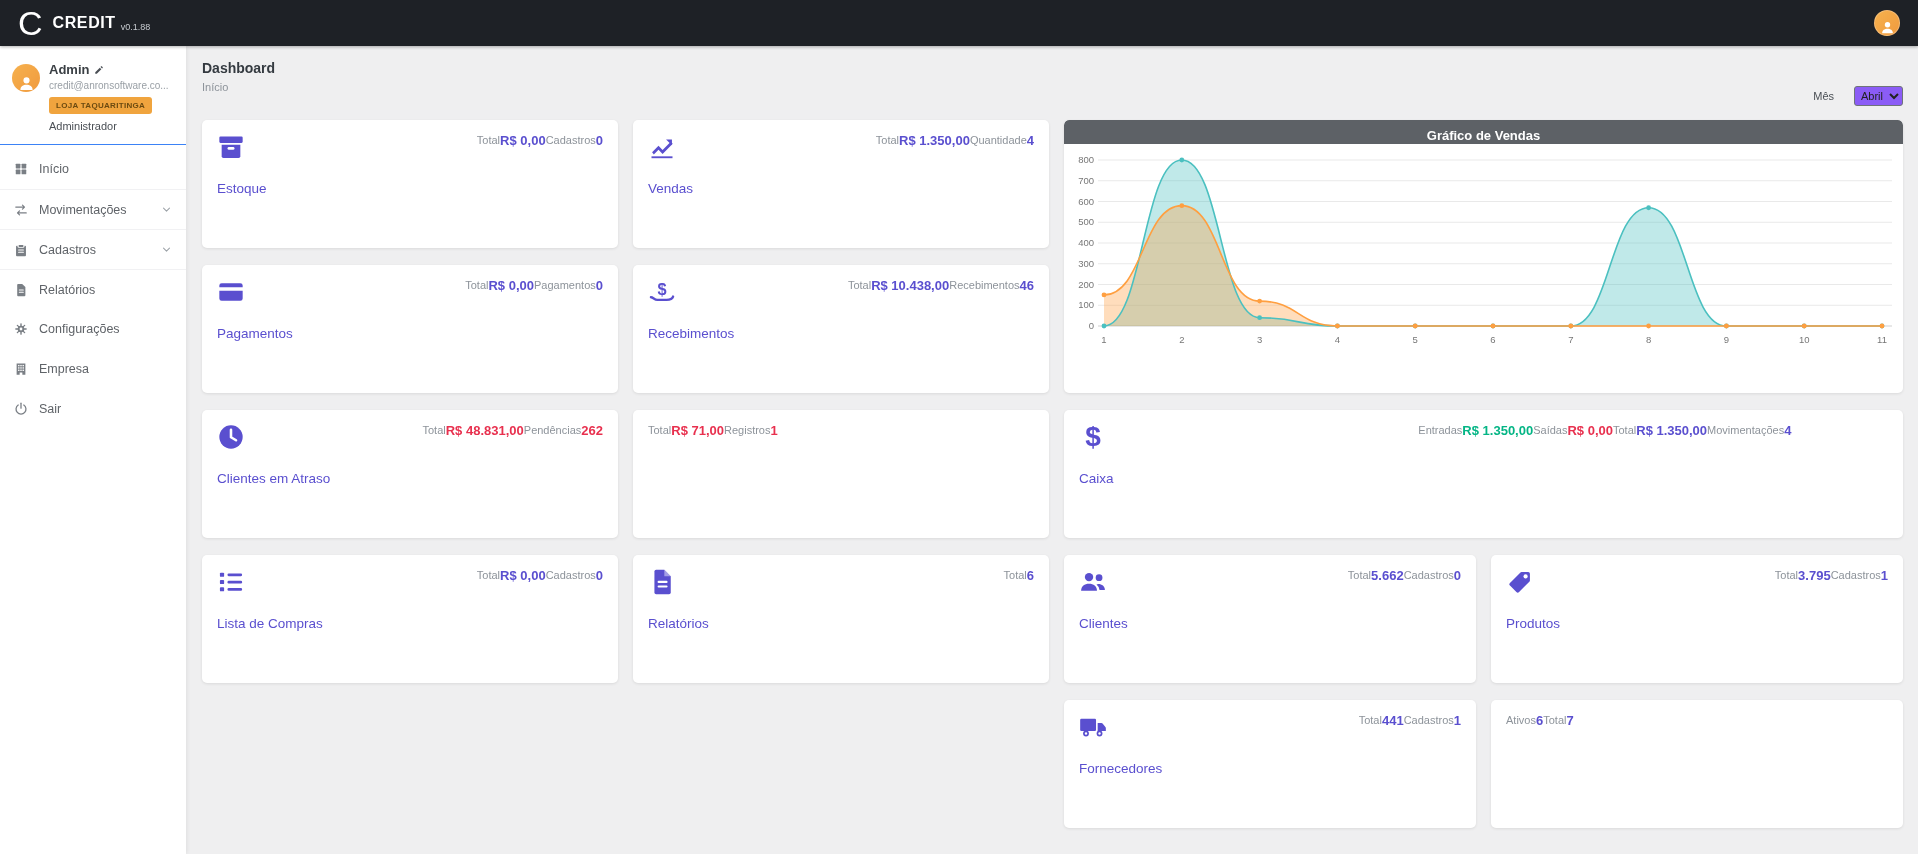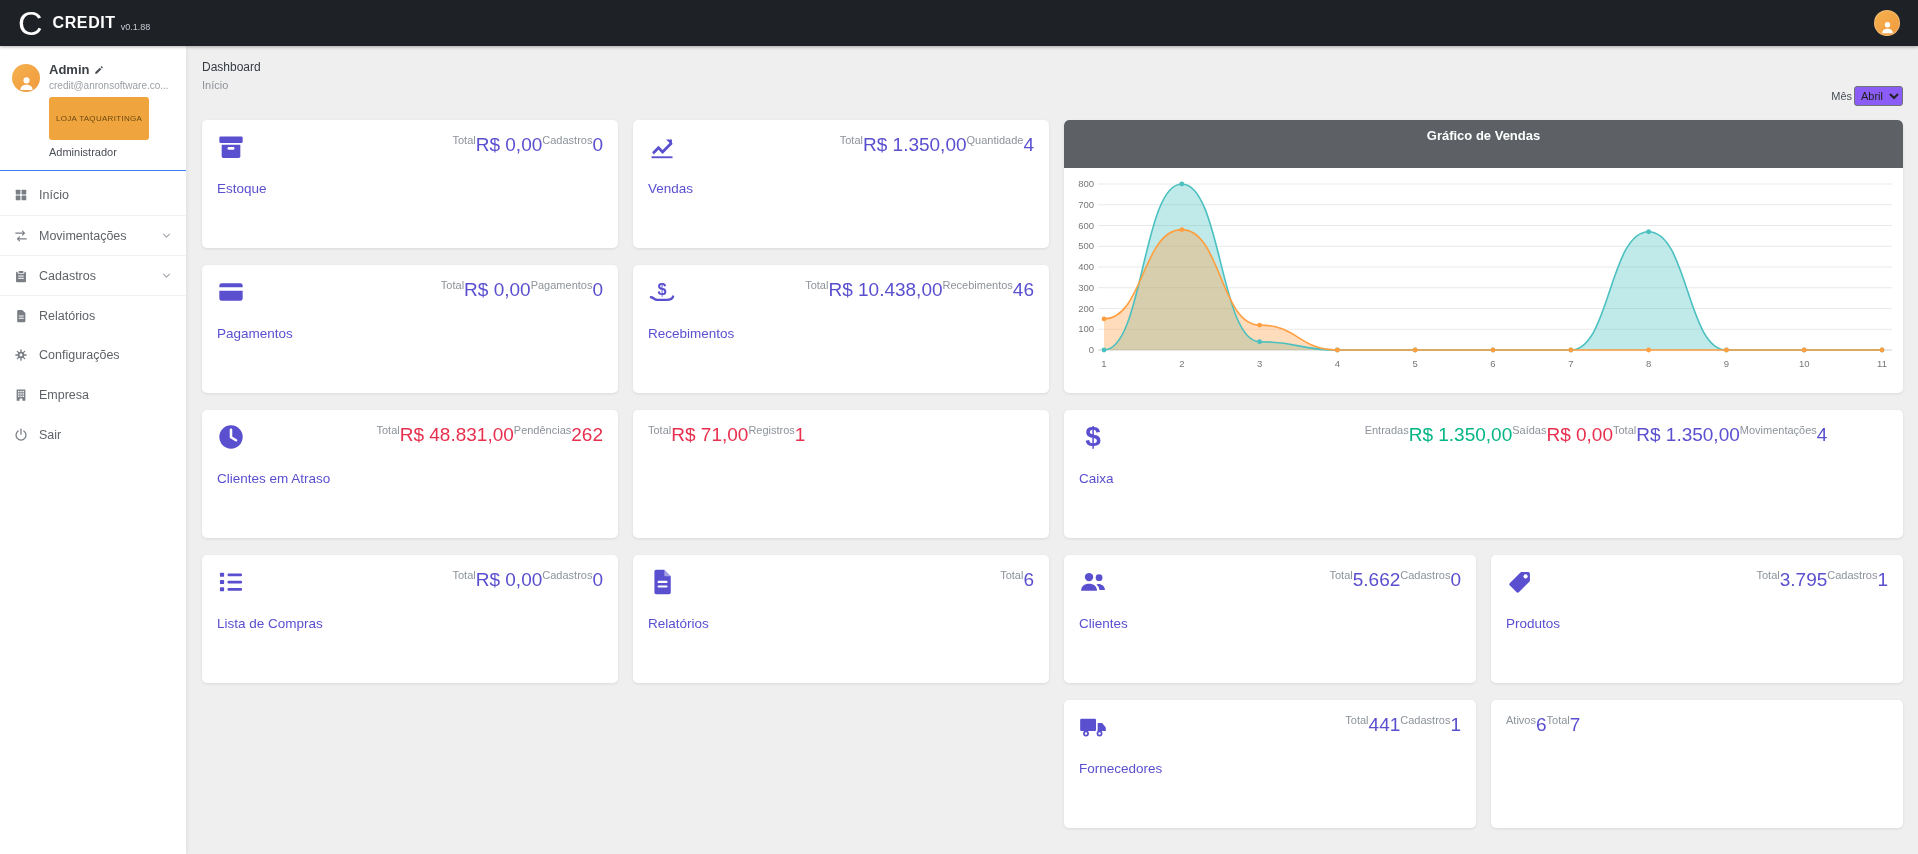--- a/index.html
+++ b/index.html
@@ -17,67 +17,67 @@
   .sidebar{position:fixed;top:46px;left:0;bottom:0;width:186px;background:#fff;box-shadow:1px 0 4px rgba(0,0,0,.07);z-index:10}
   .profile{padding:16px 12px 12px 12px;border-bottom:1px solid #3b82f6;position:relative}
   .profile-avatar{position:absolute;left:12px;top:18px;width:28px;height:28px;border-radius:50%;background:linear-gradient(135deg,#f6b14e,var(--avatar_orange,#f09a3e));display:flex;align-items:flex-end;justify-content:center;overflow:hidden;cursor:pointer}
   .profile-avatar svg{width:17px;height:17px;color:#fff}
   .profile-info{margin-left:37px}
   .profile-name-row{display:flex;align-items:center;gap:5px}
   .profile-name{font-size:13px;font-weight:bold;color:#3b4045}
   .pencil{cursor:pointer;display:inline-flex}
   .pencil svg{width:10px;height:10px;color:#4a4f55}
   .profile-email{font-size:10px;color:#9aa0a6;margin-top:3px;white-space:nowrap;overflow:hidden;max-width:134px}
-  .profile-badge{display:inline-block;background:var(--warning_badge,#f0a43e);color:#6b4a10;font-size:8px;font-weight:normal;letter-spacing:.3px;padding:17px 7px;border-radius:3px;margin-top:6px}
+  .profile-badge{display:inline-block;background:var(--warning_badge,#f0a43e);color:#6b4a10;font-size:8px;font-weight:bold;letter-spacing:.3px;padding:4px 7px;border-radius:3px;margin-top:6px}
   .profile-role{font-size:11px;color:#4a4f55;margin-top:6px}
   .menu{padding:4px 0}
   .menu-item{display:flex;align-items:center;height:40px;padding:0 14px;font-size:12.5px;color:#5f6368;cursor:pointer;user-select:none}
   .menu-item svg{width:14px;height:14px;margin-right:11px;color:#7a7f85;flex:none}
   .menu-item svg.chev{width:11px;height:11px;margin:0 0 0 auto;color:#9aa0a6}
   .menu-item:nth-child(2),.menu-item:nth-child(3),.menu-item:nth-child(4){border-top:1px solid #f1f1f3}
 
   
   .main{position:absolute;left:186px;top:46px;right:0;bottom:0;padding:14px 15px 0 16px}
   .page-head{position:relative;height:50px;margin-bottom:10px}
-  .page-title{font-size:12px;font-weight:normal;color:#343a40}
+  .page-title{font-size:14px;font-weight:bold;color:#343a40}
   .breadcrumb{font-size:11px;color:#8d939a;margin-top:5px}
-  .month{position:absolute;right:0;bottom:4px;display:flex;align-items:center;gap:2px;font-size:11px;color:#4a4f55}
+  .month{position:absolute;right:0;bottom:4px;display:flex;align-items:center;gap:20px;font-size:11px;color:#4a4f55}
   .month select{font-size:11px;height:20px;padding:0 2px;border:1px solid #6f7479;border-radius:3px;background:#8b5cf6;color:#222;cursor:pointer}
 
   
   .cards{display:grid;grid-template-columns:416px 416px 1fr 1fr;grid-auto-rows:128px;gap:17px 15px}
   .card{background:#fff;border-radius:5px;box-shadow:0 1px 3px rgba(0,0,0,.09);padding:13px 15px;display:flex;cursor:pointer}
   .card-left{display:flex;flex-direction:column;flex:1;min-width:0}
   .card-icon{width:28px;height:28px;color:var(--accent,#5a4fcf)}
   .card-icon svg{width:28px;height:28px}
   .card-title{margin-top:20px;font-size:13.5px;font-weight:500;color:var(--accent,#5a4fcf);white-space:nowrap}
   .card-stats{display:flex;align-items:flex-start}
   .stat-label{font-size:11px;color:#8d939a;line-height:1.3}
-  .stat-value{font-size:19px;font-weight:normal;line-height:1.25;margin-bottom:3px}
+  .stat-value{font-size:13px;font-weight:bold;line-height:1.25;margin-bottom:3px}
   .c-accent{color:var(--accent,#5a4fcf)}
   .c-danger{color:var(--danger,#e8304e)}
   .c-success{color:var(--success,#04b585)}
   [data-card-id="estoque"]{grid-area:1/1}
   [data-card-id="vendas"]{grid-area:1/2}
   [data-card-id="pagamentos"]{grid-area:2/1}
   [data-card-id="recebimentos"]{grid-area:2/2}
   [data-card-id="clientes-atraso"]{grid-area:3/1}
   [data-card-id="clientes-spc"]{grid-area:3/2}
   [data-card-id="caixa"]{grid-area:3/3/4/5}
   [data-card-id="caixa"] .stats-right{width:275px}
   [data-card-id="lista-compras"]{grid-area:4/1}
   [data-card-id="relatorios"]{grid-area:4/2}
   [data-card-id="clientes"]{grid-area:4/3}
   [data-card-id="produtos"]{grid-area:4/4}
   [data-card-id="fornecedores"]{grid-area:5/3}
   [data-card-id="usuarios"]{grid-area:5/4}
 
   
   .chart-card{grid-area:1/3/3/5;padding:0;display:block;cursor:default;overflow:hidden}
-  .chart-header{height:48px;line-height:32px;background:var(--chart_header_bg,#5d6166);color:#fff;font-size:13px;font-weight:bold;text-align:center;border-radius:5px 5px 0 0}
+  .chart-header{height:24px;line-height:32px;background:var(--chart_header_bg,#5d6166);color:#fff;font-size:13px;font-weight:bold;text-align:center;border-radius:5px 5px 0 0}
   .chart-legend{display:flex;justify-content:center;align-items:center;gap:16px;height:14px;margin-top:9px}
   .legend-item{display:flex;align-items:center;gap:5px;font-size:10px;color:#555;cursor:pointer}
   .legend-box{width:30px;height:11px;border:1.5px solid;display:inline-block}
   #chart-svg{display:block;width:100%;height:205px;margin-top:4px}
 </style>
 </head>
 <body>
 
 <header class="topbar">
   <span class="logo-c">C</span>

